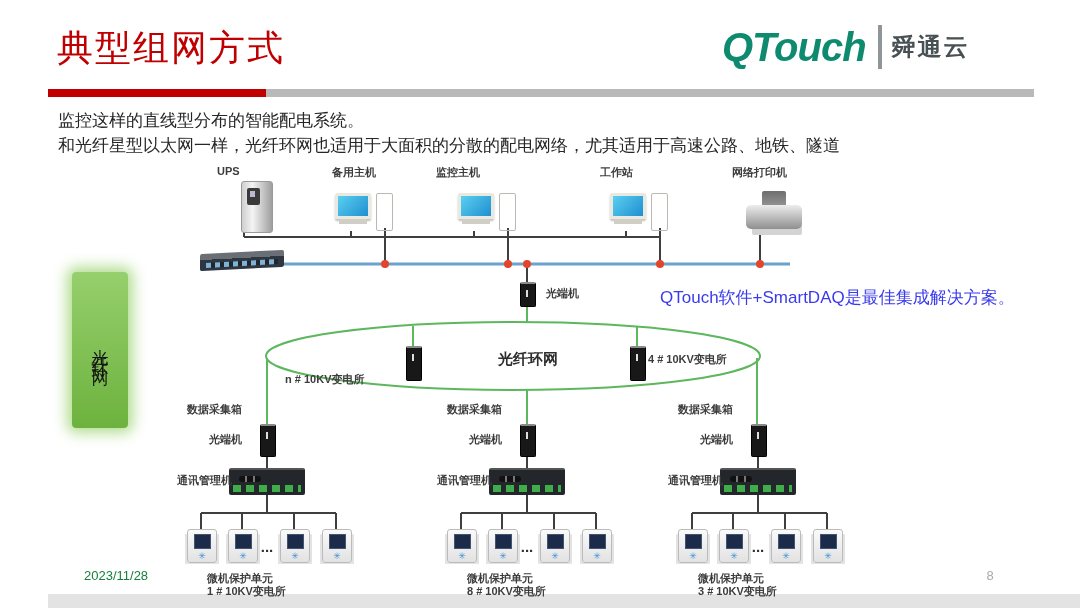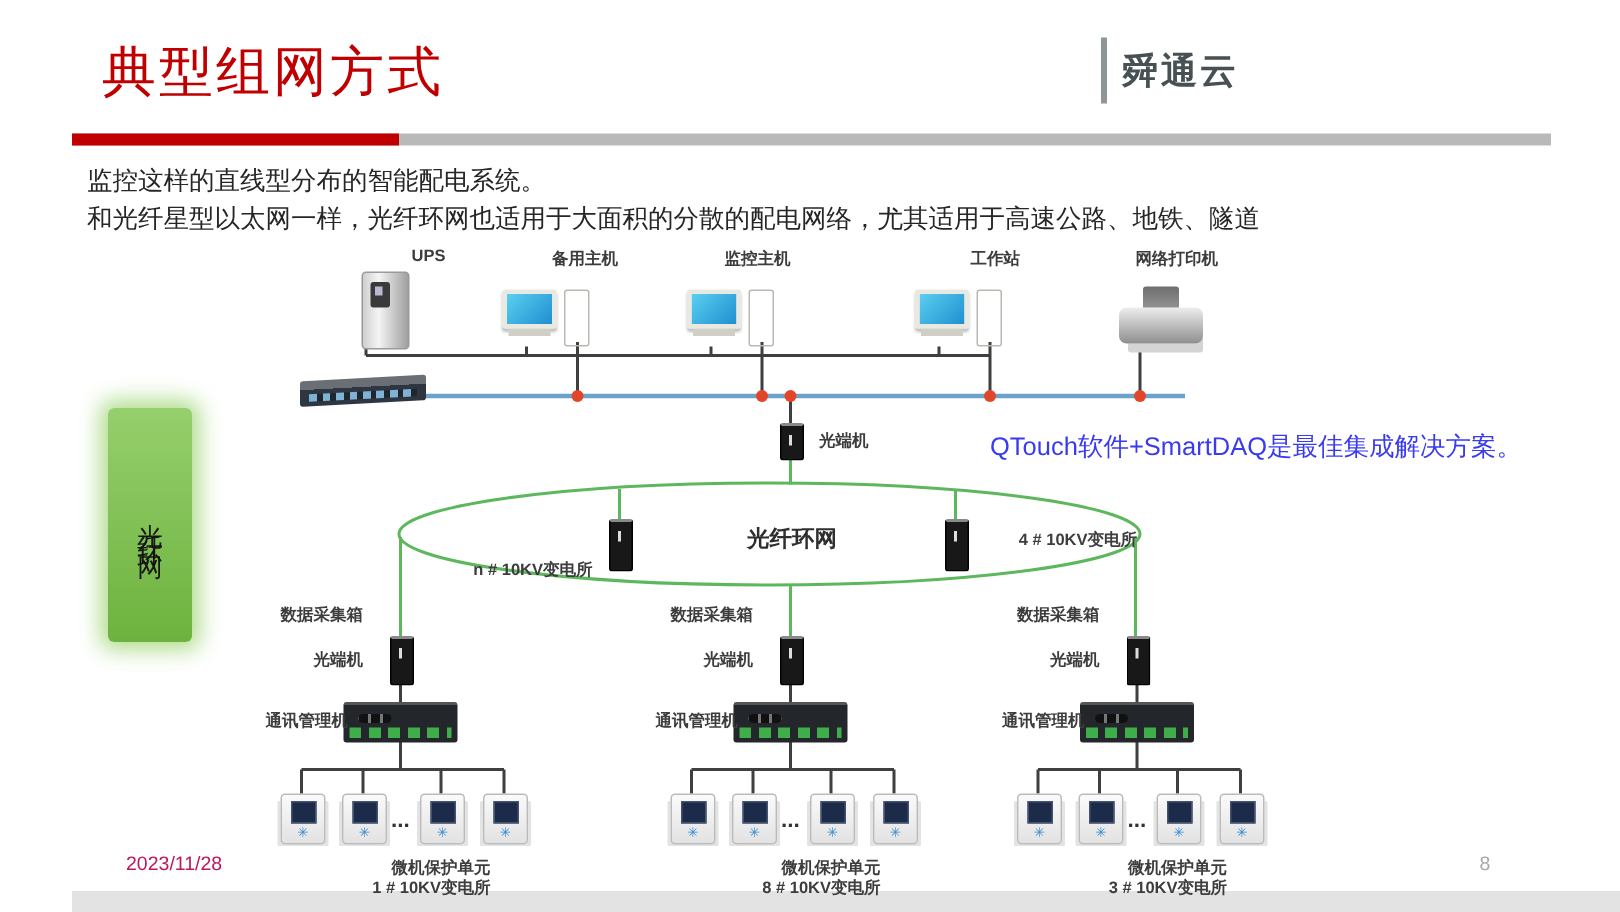--- a/index.html
+++ b/index.html
@@ -1,37 +1,37 @@
 <!DOCTYPE html>
 <html><head>
 <meta charset="utf-8">
 <style>
   html,body{margin:0;padding:0;background:#888;}
   .slide{position:relative;width:1080px;height:608px;background:#fff;overflow:hidden;
          font-family:"Liberation Sans","DejaVu Sans",sans-serif;}
   
-  .title{position:absolute;left:57px;top:24px;font-size:36px;letter-spacing:2px;color:#c00000;margin-left:11px;}
+  .title{position:absolute;left:57px;top:24px;font-size:36px;letter-spacing:2px;color:#c00000;}
   .divider{position:absolute;left:48px;top:89px;width:986px;height:8px;background:#b9b9b9;}
   .divider-red{position:absolute;left:0;top:0;width:218px;height:8px;background:#c00000;}
   .logo{position:absolute;left:722px;top:22px;display:flex;align-items:center;height:50px;}
   .logo-brand{font-size:40px;font-weight:800;font-style:italic;color:#0e8a6e;letter-spacing:-1px;}
   .logo-sep{width:4px;height:44px;background:#8f9698;margin:0 10px 0 12px;}
   .logo-product{font-size:24px;font-weight:700;color:#475052;letter-spacing:2px;}
   
   .intro{position:absolute;left:58px;top:108px;font-size:17px;line-height:25px;color:#262626;white-space:nowrap;}
   
   .annotation{position:absolute;left:660px;top:286px;font-size:17px;color:#3a3aee;white-space:nowrap;}
   
   .sidebox{position:absolute;left:72px;top:272px;width:56px;height:156px;border-radius:4px;
            background:linear-gradient(180deg,#96cf6d,#6db23e);
            box-shadow:0 0 14px 5px rgba(151,210,105,.75);
            display:flex;align-items:center;justify-content:center;}
   .sidebox span{writing-mode:vertical-rl;text-orientation:upright;font-size:17px;letter-spacing:7px;color:#151515;}
   
-  .lbl{position:absolute;font-size:11px;font-weight:bold;color:#3d3d3d;text-align:right;white-space:nowrap;}
+  .lbl{position:absolute;font-size:11px;font-weight:bold;color:#3d3d3d;text-align:left;white-space:nowrap;}
   .lbl.r{text-align:right;}
   .ring-title{position:absolute;left:463px;top:350px;width:130px;text-align:center;font-size:15px;font-weight:bold;color:#2e2e2e;}
   .ellipsis{position:absolute;font-size:15px;font-weight:bold;color:#333;width:20px;text-align:center;}
   
   svg.wires{position:absolute;left:0;top:0;z-index:1;}
   .dev{z-index:2;}
   .lbl,.ring-title,.ellipsis{z-index:3;}
   
   .ups{position:absolute;width:30px;height:50px;border-radius:3px;border:1px solid #9a9a9a;
        background:linear-gradient(90deg,#cfcfcf,#f4f4f4 35%,#9f9f9f);}
@@ -61,30 +61,31 @@
        background:repeating-linear-gradient(90deg,#111 0 6px,#777 6px 8px);}
   .mgr::after{content:"";position:absolute;left:4px;right:4px;bottom:3px;height:7px;
        background:repeating-linear-gradient(90deg,#3fae4a 0 8px,transparent 8px 13px);}
   .meter{position:absolute;width:28px;height:32px;border:1px solid #bbb;border-radius:3px;
        background:linear-gradient(180deg,#fafafa,#e2e2e2);
        box-shadow:-4px 3px 0 -2px #e3e3e3,4px 3px 0 -2px #e3e3e3;}
   .meter::before{content:"";position:absolute;left:6px;top:4px;width:15px;height:13px;background:#1c2b4a;border:1px solid #44536e;}
   .meter::after{content:"\2733";position:absolute;left:0;right:0;bottom:1px;text-align:center;font-size:9px;color:#3b8fd4;}
   
   .footer-bar{position:absolute;left:48px;top:594px;width:1032px;height:14px;background:#e3e3e3;}
-  .date{position:absolute;left:84px;top:568px;font-size:13px;color:#be185d;}
+  .date{position:absolute;left:84px;top:568px;font-size:13px;color:#15803d;}
   .page{position:absolute;left:975px;top:568px;width:30px;text-align:center;font-size:13px;color:#a9a9a9;}
 </style>
 </head>
 <body>
 
 <div class="slide">
 
   <div class="title">典型组网方式</div>
   <div class="logo">
+    <span class="logo-brand">QTouch</span>
     <span class="logo-sep"></span>
     <span class="logo-product">舜通云</span>
   </div>
   <div class="divider">
     <div class="divider-red"></div>
   </div>
 
   <div class="intro">
     <div>监控这样的直线型分布的智能配电系统。</div>
     <div>和光纤星型以太网一样，光纤环网也适用于大面积的分散的配电网络，尤其适用于高速公路、地铁、隧道</div>
@@ -108,21 +109,21 @@
       <circle cx="385" cy="264" r="4"></circle>
         <circle cx="508" cy="264" r="4"></circle>
         <circle cx="527" cy="264" r="4"></circle>
       <circle cx="660" cy="264" r="4"></circle>
         <circle cx="760" cy="264" r="4"></circle>
     </g>
   </svg>
 
   <div class="lbl" style="left:217px;top:165px;width:80px;">UPS</div>
   <div class="lbl" style="left:332px;top:165px;width:80px;">备用主机</div>
-  <div class="lbl" style="left:447px;top:165px;width:80px;">监控主机</div>
+  <div class="lbl" style="left:436px;top:165px;width:80px;">监控主机</div>
   <div class="lbl" style="left:600px;top:165px;width:80px;">工作站</div>
   <div class="lbl" style="left:732px;top:165px;width:80px;">网络打印机</div>
 
   <div class="ups dev" style="left:241px;top:181px;"></div>
   <div class="pc dev" style="left:333px;top:193px;"></div>
   <div class="pc dev" style="left:456px;top:193px;"></div>
   <div class="pc dev" style="left:608px;top:193px;"></div>
   <div class="printer dev" style="left:746px;top:191px;"></div>
   <div class="switch dev" style="left:200px;top:252px;"></div>
 

